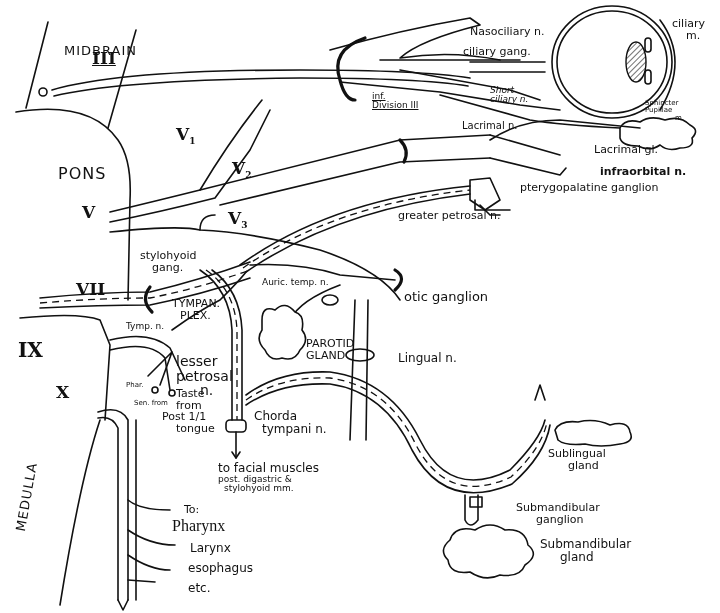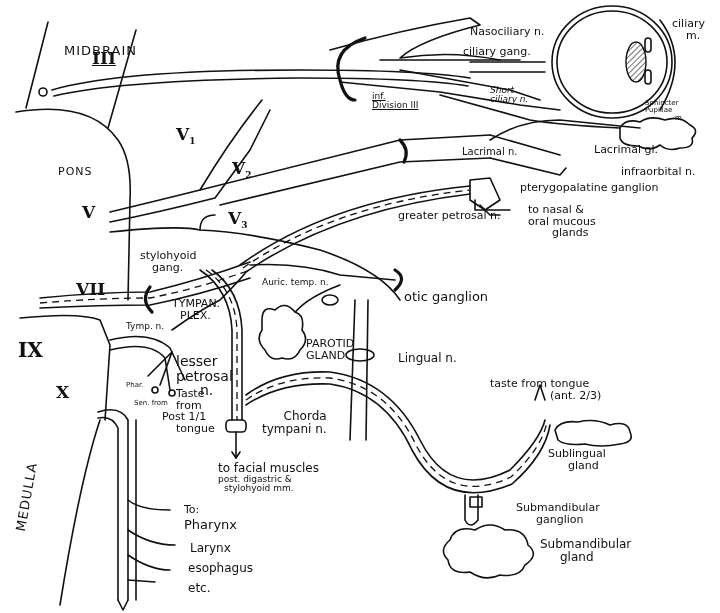--- a/index.html
+++ b/index.html
@@ -131,21 +131,21 @@
     <g>
       <path class="nv" d="M465 495 L465 520 Q470 530 478 520 L478 495"></path>
       <rect class="nv" x="470" y="497" width="12" height="10"></rect>
       <path class="gland" d="M450 540 Q455 525 475 530 Q490 520 505 530 Q525 528 528 545 Q540 555 525 565 Q520 578 500 575 Q485 582 470 572 Q450 575 448 560 Q438 550 450 540 Z"></path>
       <path class="gland" d="M555 430 Q560 420 578 422 Q595 418 610 425 Q628 420 630 432 Q635 442 620 444 Q600 448 585 444 Q565 446 558 440 Z"></path>
       <path class="nv" d="M535 400 L540 385 L545 400"></path>
     </g>
   </svg>
 
   <div class="lbl region" style="left:64px;top:28px;margin-top:16px;">MIDBRAIN</div>
-  <div class="lbl region" style="left:58px;top:166px;font-size:11px;">PONS</div>
+  <div class="lbl region" style="left:58px;top:166px;font-size:16px;">PONS</div>
   <div class="lbl region" style="left:14px;top:530px;transform:rotate(-80deg);transform-origin:left top;">MEDULLA</div>
 
   <div class="lbl big" style="left:92px;top:50px;text-decoration:underline;">III</div>
   <div class="lbl big" style="left:82px;top:204px;">V</div>
   <div class="lbl big" style="left:176px;top:126px;"><span>V</span><sub class="sm">1</sub></div>
   <div class="lbl big" style="left:232px;top:160px;"><span>V</span><sub class="sm">2</sub></div>
   <div class="lbl big" style="left:228px;top:210px;"><span>V</span><sub class="sm">3</sub></div>
   <div class="lbl big" style="left:76px;top:281px;">VII</div>
   <div class="lbl big" style="left:18px;top:340px;font-size:20px;">IX</div>
   <div class="lbl big" style="left:56px;top:384px;">X</div>
@@ -162,29 +162,24 @@
     </div>
   <div class="lbl" style="left:672px;top:18px;">
       <div>ciliary</div>
       <div style="padding-left:14px">m.</div>
     </div>
   <div class="lbl xs" style="left:645px;top:100px;">
       <div>Sphincter</div>
       <div>Pupillae</div>
       <div style="padding-left:30px">m.</div>
     </div>
-  <div class="lbl" style="left:462px;top:121px;font-size:10px;margin-top:26px;">Lacrimal n.</div>
+  <div class="lbl" style="left:462px;top:121px;font-size:10px;">Lacrimal n.</div>
   <div class="lbl" style="left:594px;top:144px;">Lacrimal gl.</div>
-  <div class="lbl" style="left:621px;top:166px;">infraorbital n.</div>
+  <div class="lbl" style="left:600px;top:166px;font-weight:bold;">infraorbital n.</div>
   <div class="lbl" style="left:520px;top:182px;">pterygopalatine ganglion</div>
-  <div class="lbl" style="left:528px;top:204px;">
-      <div>to nasal &amp;</div>
-      <div>oral mucous</div>
-      <div style="padding-left:24px">glands</div>
-    </div>
   <div class="lbl" style="left:398px;top:210px;">greater petrosal n.</div>
 
   <div class="lbl" style="left:140px;top:250px;">
       <div>stylohyoid</div>
       <div style="padding-left:12px">gang.</div>
     </div>
   <div class="lbl" style="left:172px;top:298px;">
       <div>TYMPAN.</div>
       <div style="padding-left:8px">PLEX.</div>
     </div>
@@ -194,53 +189,49 @@
       <div>petrosal</div>
       <div style="padding-left:24px">n.</div>
     </div>
   <div class="lbl sm" style="left:262px;top:278px;">Auric. temp. n.</div>
   <div class="lbl" style="left:404px;top:290px;font-size:13px;">otic ganglion</div>
   <div class="lbl" style="left:306px;top:338px;">
       <div>PAROTID</div>
       <div>GLAND</div>
     </div>
   <div class="lbl" style="left:398px;top:352px;font-size:12px;">Lingual n.</div>
-  <div class="lbl" style="left:254px;top:410px;font-size:12px;text-align:right;">
+  <div class="lbl" style="left:254px;top:410px;font-size:12px;">
       <div>Chorda</div>
       <div style="padding-left:8px">tympani n.</div>
     </div>
   <div class="lbl xs" style="left:126px;top:382px;">Phar.</div>
   <div class="lbl xs" style="left:134px;top:400px;">Sen. from</div>
   <div class="lbl" style="left:176px;top:388px;font-size:11px;">
       <div>Taste</div>
       <div>from</div>
       <div style="margin-left:-14px">Post 1/1</div>
       <div>tongue</div>
     </div>
   <div class="lbl" style="left:218px;top:462px;font-size:12px;">
       <div>to facial muscles</div>
       <div class="sm">post. digastric &amp;</div>
       <div class="sm" style="padding-left:6px">stylohyoid mm.</div>
     </div>
 
-  <div class="lbl" style="left:490px;top:378px;">
-      <div>taste from tongue</div>
-      <div style="padding-left:60px">(ant. 2/3)</div>
-    </div>
   <div class="lbl" style="left:548px;top:448px;">
       <div>Sublingual</div>
       <div style="padding-left:20px">gland</div>
     </div>
   <div class="lbl" style="left:516px;top:502px;">
       <div>Submandibular</div>
       <div style="padding-left:20px">ganglion</div>
     </div>
   <div class="lbl" style="left:540px;top:538px;font-size:12px;">
       <div>Submandibular</div>
       <div style="padding-left:20px">gland</div>
     </div>
 
   <div class="lbl" style="left:184px;top:504px;">To:</div>
-  <div class="lbl" style="left:184px;top:518px;font-size:13px;">Pharynx</div>
+  <div class="lbl" style="left:172px;top:518px;font-size:16px;font-family:Liberation Serif, serif;">Pharynx</div>
   <div class="lbl" style="left:190px;top:542px;font-size:12px;">Larynx</div>
   <div class="lbl" style="left:188px;top:562px;font-size:12px;">esophagus</div>
   <div class="lbl" style="left:188px;top:582px;font-size:12px;">etc.</div>
 </div>
 
 </body></html>

